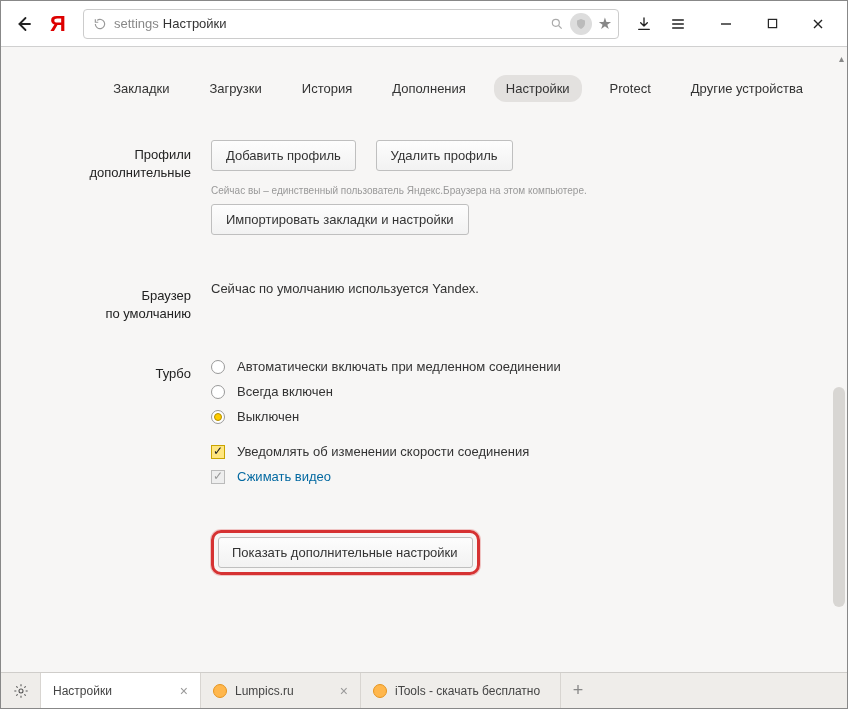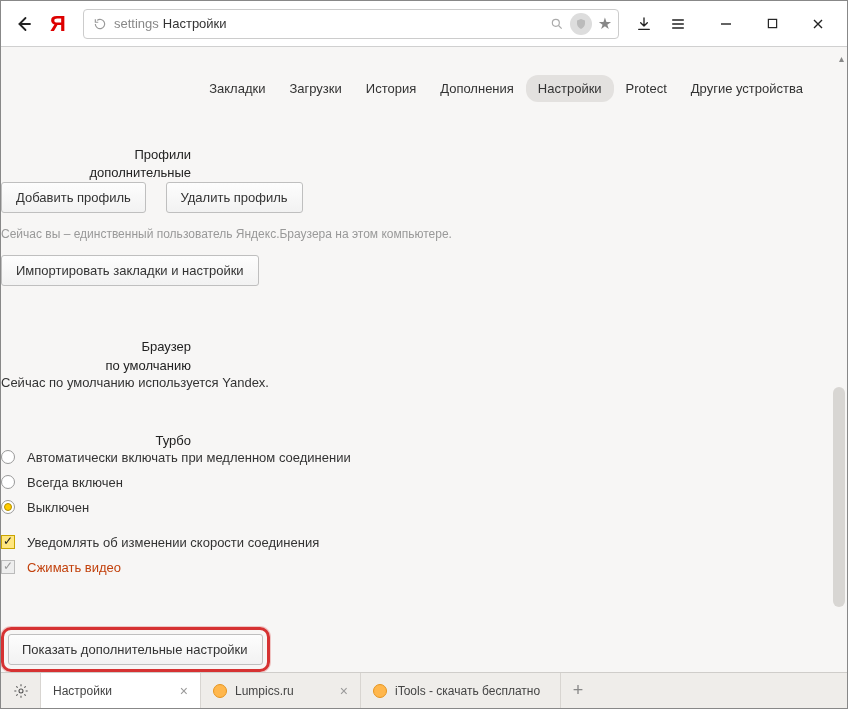--- a/index.html
+++ b/index.html
@@ -16,40 +16,40 @@
   .addr-right { margin-left:auto; display:flex; align-items:center; gap:6px; }
   .pill { width:22px; height:22px; border-radius:50%; background:#ddd; display:flex; align-items:center; justify-content:center; color:#888; font-size:11px; }
   .star { color:#888; font-size:16px; }
   .win-btns { display:flex; align-items:center; gap:0; margin-left:8px; }
   .win-btn { width:46px; height:34px; display:flex; align-items:center; justify-content:center; cursor:pointer; color:#333; }
   .dl-icon { width:34px; display:flex; align-items:center; justify-content:center; cursor:pointer; }
   .menu-icon { width:34px; display:flex; align-items:center; justify-content:center; cursor:pointer; }
 
   
   .content { position:absolute; top:46px; bottom:36px; left:0; right:0; background:#f7f6f5; overflow:hidden; }
-  .nav-tabs { display:flex; justify-content:flex-end; gap:0; padding:28px 32px 18px 0; font-size:13px; color:#333; }
+  .nav-tabs { display:flex; justify-content:flex-end; gap:16px; padding:28px 32px 18px 0; font-size:13px; color:#333; }
   .nav-tab { padding:6px 12px; cursor:pointer; border-radius:12px; }
   .nav-tab.active { background:#e3e1df; }
 
   
   .sections { padding: 20px 32px 30px 0; }
-  .section { display:flex; margin-bottom:36px;flex-direction:column; }
+  .section { display:flex; margin-bottom:36px; }
   .sec-label { width:210px; text-align:right; padding-right:20px; padding-top:6px; font-size:13px; color:#222; line-height:1.4; }
   .sec-body { flex:1; font-size:13px; color:#333; }
   .btn { display:inline-block; padding:7px 14px; border:1px solid #bfbfbf; border-radius:3px; background:linear-gradient(#fdfdfd,#f2f2f2); font-size:13px; cursor:pointer; margin-right:16px; margin-bottom:10px; }
-  .hint { color:#999; font-size:12px; margin:4px 0 14px 0; }
+  .hint { color:#999; font-size:10px; margin:4px 0 8px 0; }
   .radio-row, .check-row { display:flex; align-items:center; gap:12px; margin-bottom:10px; }
   .radio { width:14px; height:14px; border:1px solid #999; border-radius:50%; display:inline-flex; align-items:center; justify-content:center; background:#fff; }
   .radio.sel::after { content:""; width:6px; height:6px; border-radius:50%; background:#ffcc00; border:1px solid #b38f00; }
   .chk { width:14px; height:14px; border:1px solid #999; display:inline-flex; align-items:center; justify-content:center; background:#fff; position:relative; }
   .chk.on { background:#ffe680; border-color:#caa400; }
   .chk.on::after { content:"✓"; position:absolute; font-size:12px; color:#222; top:-2px; left:1px; }
   .chk.disabled { background:#eee; border-color:#bbb; }
   .chk.disabled::after { content:"✓"; position:absolute; font-size:12px; color:#999; top:-2px; left:1px; }
-  .muted { color:#c2410c; }
+  .muted { color:#0369a1; }
 
   
   .adv-wrap { display:inline-block; border:3px solid #d63232; border-radius:10px; padding:4px; box-shadow:0 0 0 1px rgba(214,50,50,.25); }
   .adv-wrap .btn { margin:0;padding-left:13px; }
 
   
   .scroll-hint { position:absolute; right:2px; top:340px; width:12px; height:220px; background:#d8d6d3; border-radius:6px; }
   .scroll-up { position:absolute; right:3px; top:6px; font-size:10px; color:#888; }
 
   

